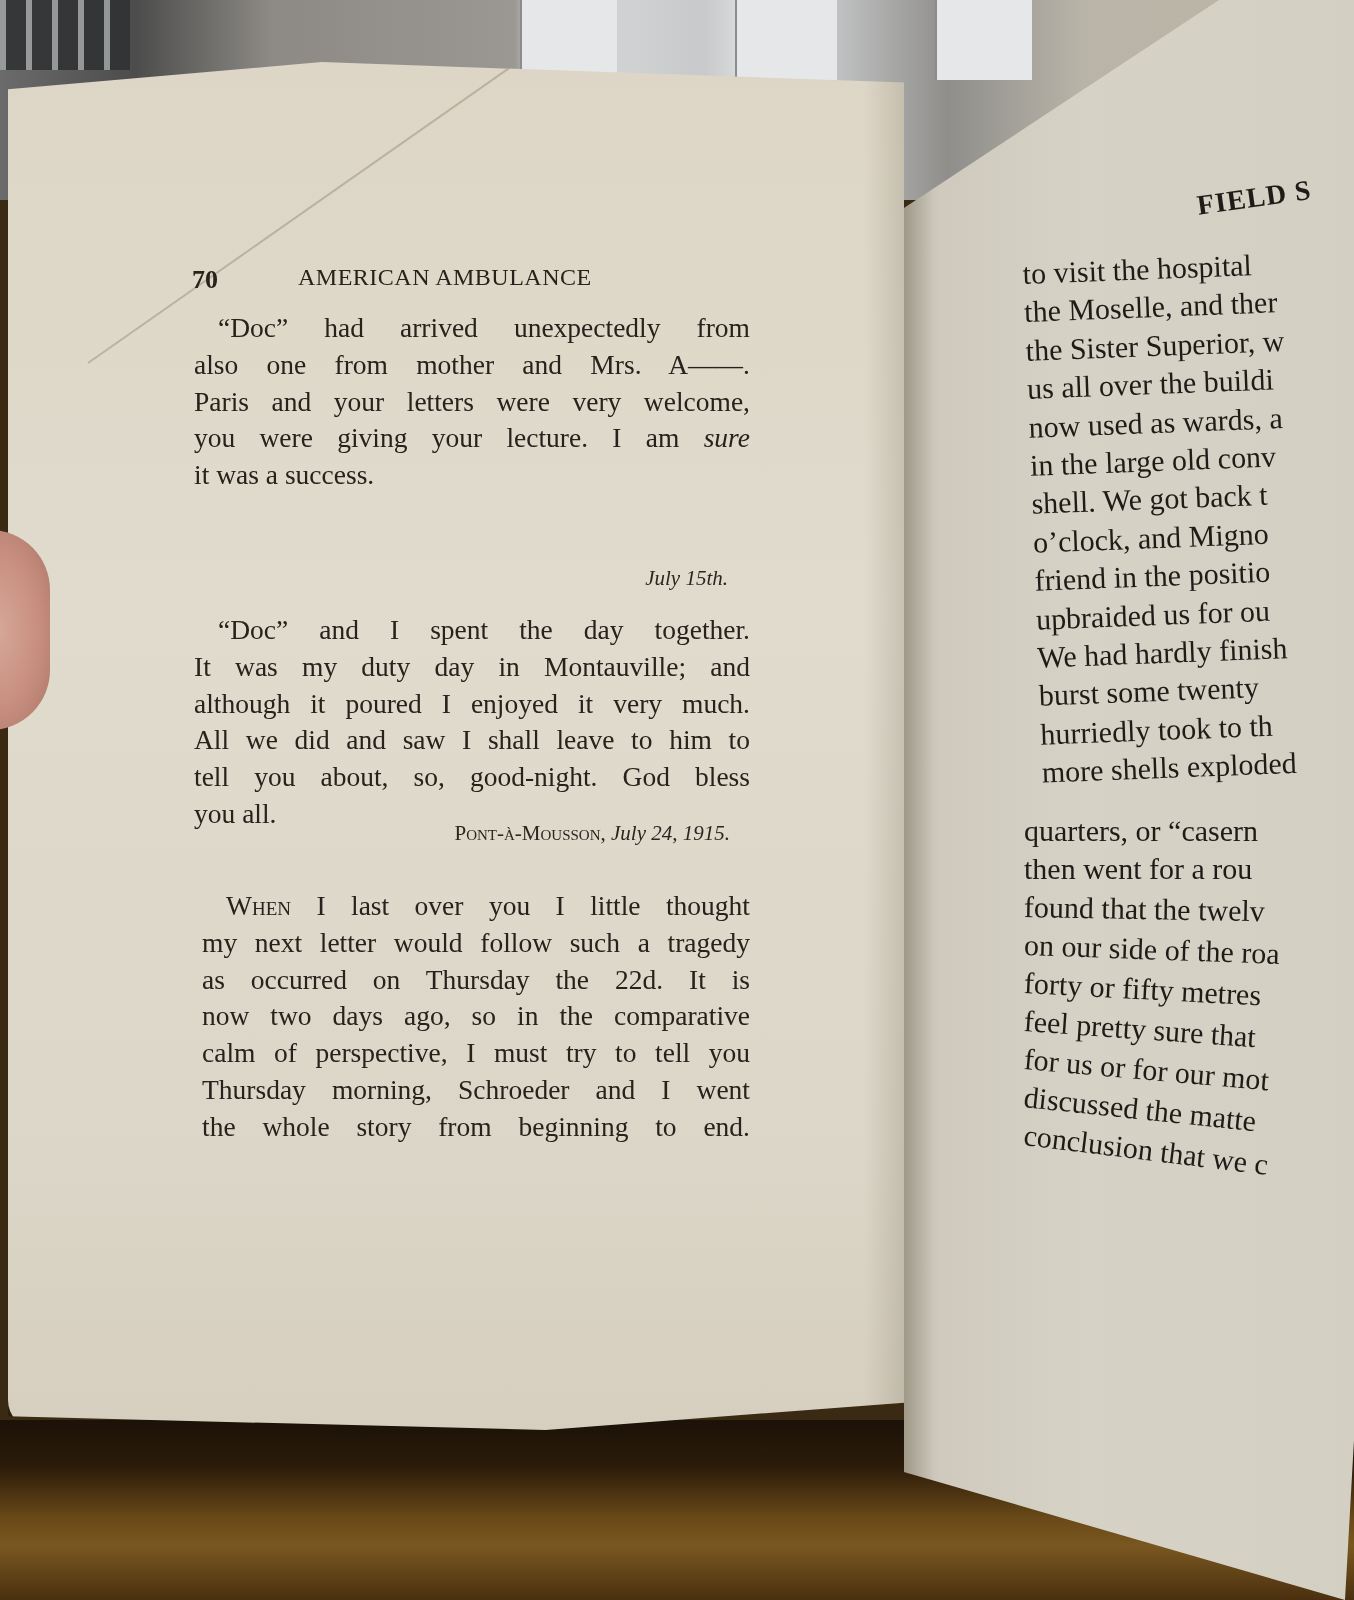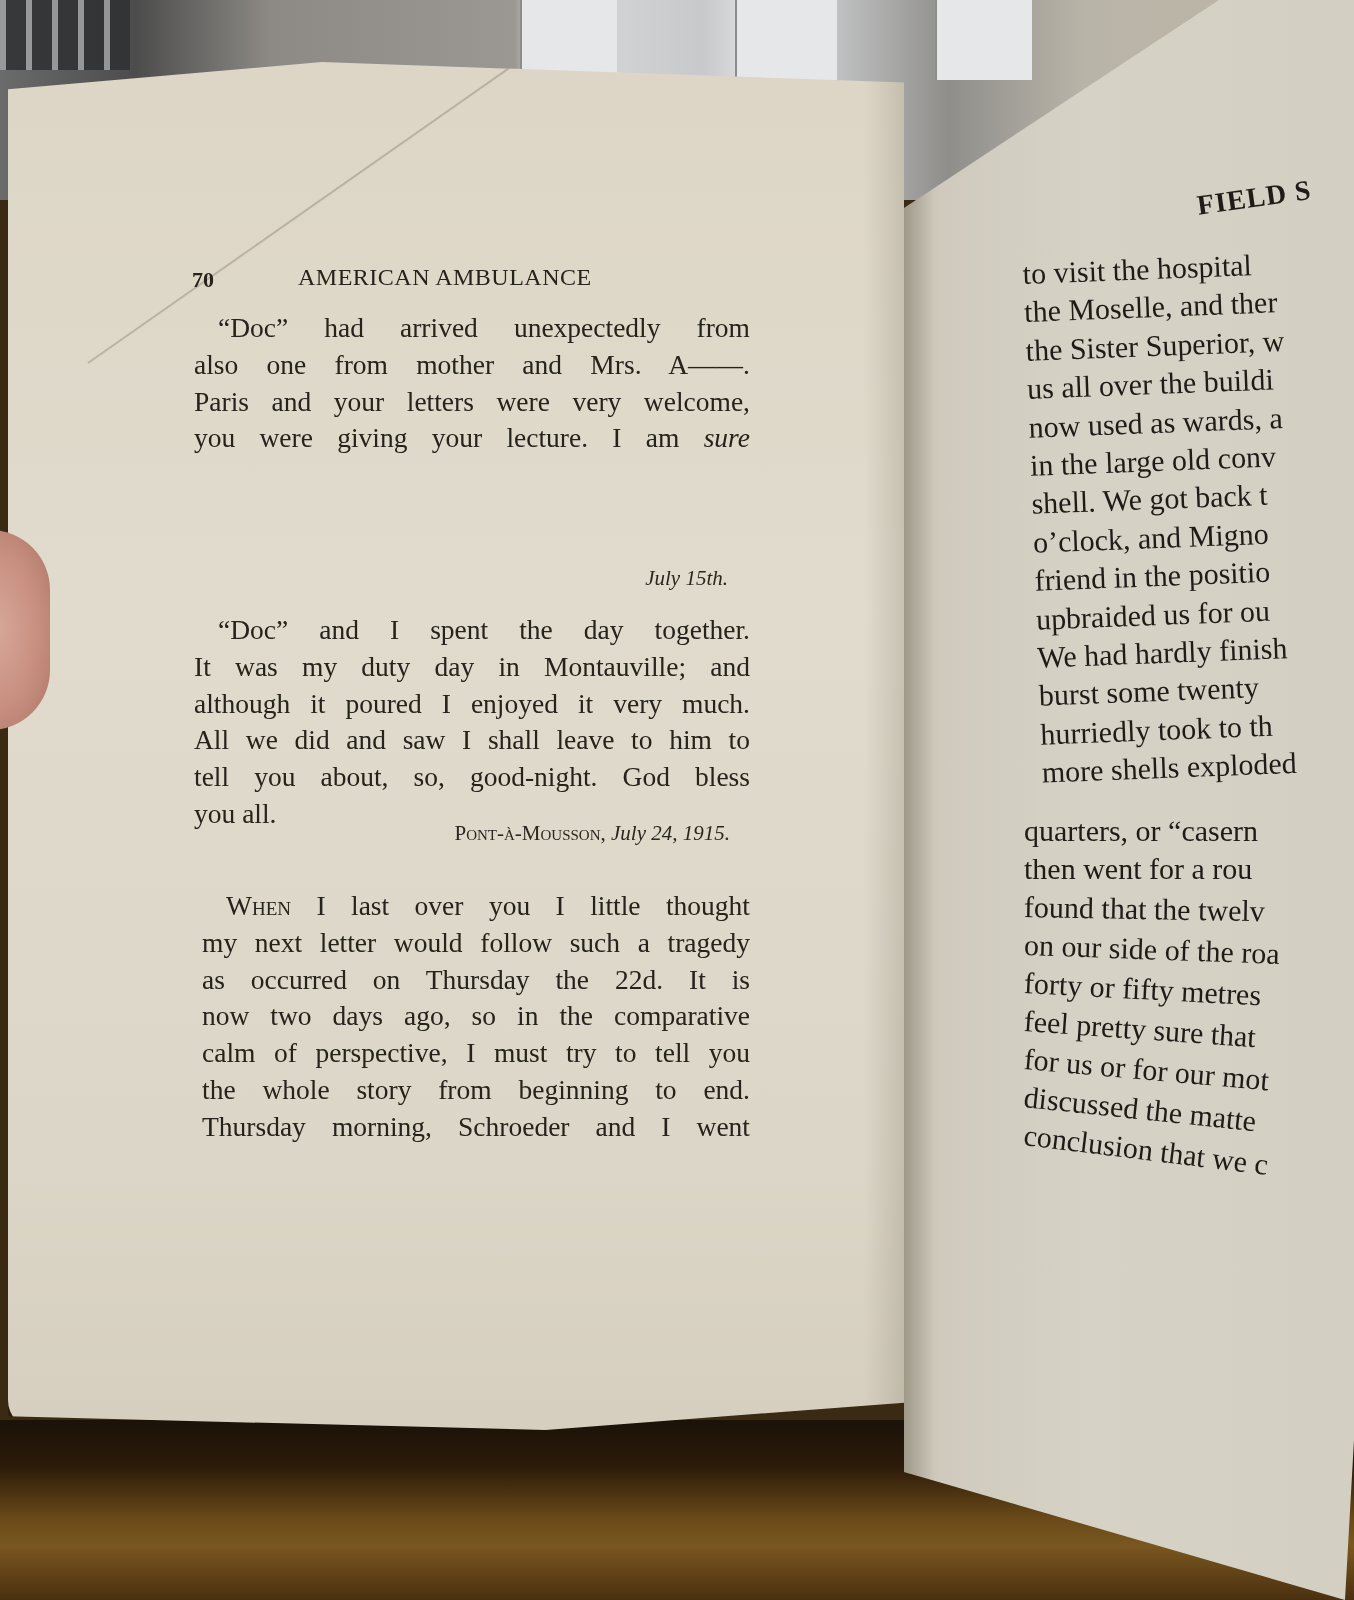--- a/index.html
+++ b/index.html
@@ -16,21 +16,21 @@
   .page-left::after{content:"";position:absolute;right:0;top:0;width:40px;height:100%;background:linear-gradient(90deg,rgba(0,0,0,0),rgba(90,80,60,.18));}
   .crease{position:absolute;left:80px;top:300px;width:560px;height:2px;background:rgba(120,110,90,.35);transform:rotate(-35deg);transform-origin:left;}
   
   .page-right{position:absolute;left:904px;top:0;width:450px;height:1600px;background:linear-gradient(90deg,#bdb8aa 0%,#cfcabd 8%,#d6d2c6 40%,#d3cfc3 100%);clip-path:polygon(0 13%,70% 0,100% 0,100% 100%,100% 90%,98% 100%,0 92%);}
   .page-right::before{content:"";position:absolute;left:0;top:0;width:30px;height:100%;background:linear-gradient(90deg,rgba(70,60,40,.25),rgba(0,0,0,0));}
   
   .thumb{position:absolute;left:-40px;top:530px;width:90px;height:200px;background:radial-gradient(ellipse at 40% 50%,#d7a89a 0%,#c88f80 55%,#a87564 100%);border-radius:0 60px 60px 0;}
 
   
   .lp{position:absolute;color:#26221c;font-size:27.5px;line-height:36.8px;}
-  .page-num{left:192px;top:262px;font-size:22px;font-weight:bold;}
+  .page-num{left:192px;top:262px;font-size:26px;font-weight:bold;}
   .running-head{left:298px;top:259px;font-size:24px;letter-spacing:.5px;}
   .text-block{position:absolute;left:194px;width:556px;color:#26221c;font-size:27.5px;line-height:36.8px;text-align:justify;}
   .text-block .line{display:block;text-align:justify;text-align-last:justify;white-space:nowrap;}
   .text-block .line.last{text-align-last:left;}
   .ind{padding-left:24px;}
   .dateline{position:absolute;color:#2a2620;font-size:21px;font-style:italic;text-align:right;}
   .sc{font-style:normal;font-variant:small-caps;}
   .dropsc{font-variant:small-caps;}
 
   
@@ -58,20 +58,21 @@
   <div class="thumb"></div>
 
   <div class="lp page-num">70</div>
   <div class="lp running-head">AMERICAN AMBULANCE</div>
 
   <div class="text-block" style="top:310px;">
     <span class="line ind">“Doc” had arrived unexpectedly from</span>
     <span class="line">also one from mother and Mrs. A——.</span>
     <span class="line">Paris and your letters were very welcome,</span>
     <span class="line"><span>you were giving your lecture. I am </span><i>sure</i></span>
+    <span class="line last">it was a success.</span>
   </div>
 
   <div class="dateline" style="left:500px;top:566px;width:228px;">July 15th.</div>
 
   <div class="text-block" style="top:600px;margin-top:12px;">
     <span class="line ind">“Doc” and I spent the day together.</span>
     <span class="line">It was my duty day in Montauville; and</span>
     <span class="line">although it poured I enjoyed it very much.</span>
     <span class="line">All we did and saw I shall leave to him to</span>
     <span class="line">tell you about, so, good-night. God bless</span>
@@ -82,22 +83,22 @@
     <span class="sc">Pont-à-Mousson,</span>
     <span>July 24, 1915.</span>
   </div>
 
   <div class="text-block" style="top:888px;left:202px;width:548px;">
     <span class="line ind"><span class="dropsc">When</span><span> I last over you I little thought</span></span>
     <span class="line">my next letter would follow such a tragedy</span>
     <span class="line">as occurred on Thursday the 22d. It is</span>
     <span class="line">now two days ago, so in the comparative</span>
     <span class="line">calm of perspective, I must try to tell you</span>
+    <span class="line">Thursday morning, Schroeder and I went</span>
     <span class="line">the whole story from beginning to end.</span>
-    <span class="line">Thursday morning, Schroeder and I went</span>
   </div>
 
   <div class="rp-head">FIELD S</div>
   <div class="rp">
     <span class="line">to visit the hospital</span>
     <span class="line">the Moselle, and ther</span>
     <span class="line">the Sister Superior, w</span>
     <span class="line">us all over the buildi</span>
     <span class="line">now used as wards, a</span>
     <span class="line">in the large old conv</span>

